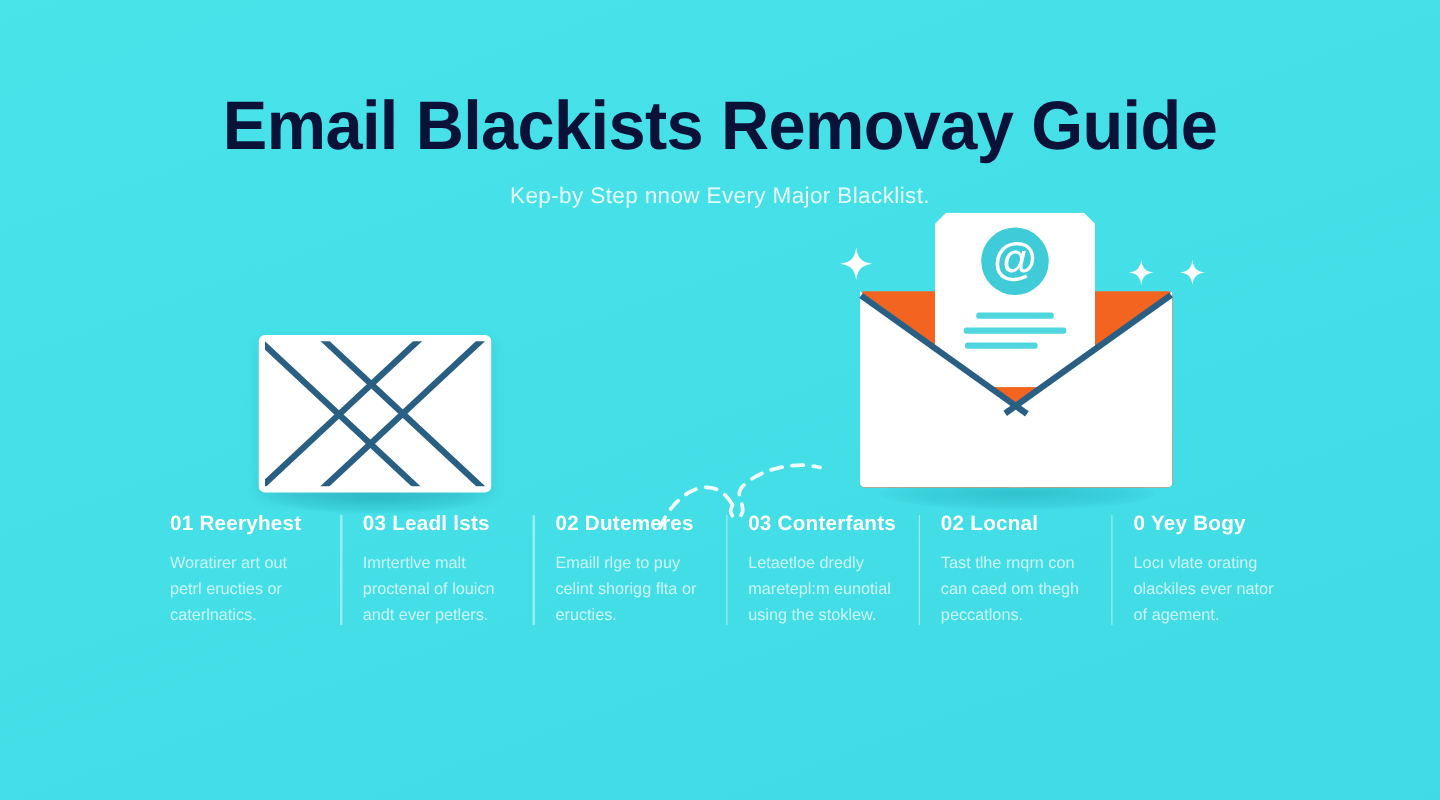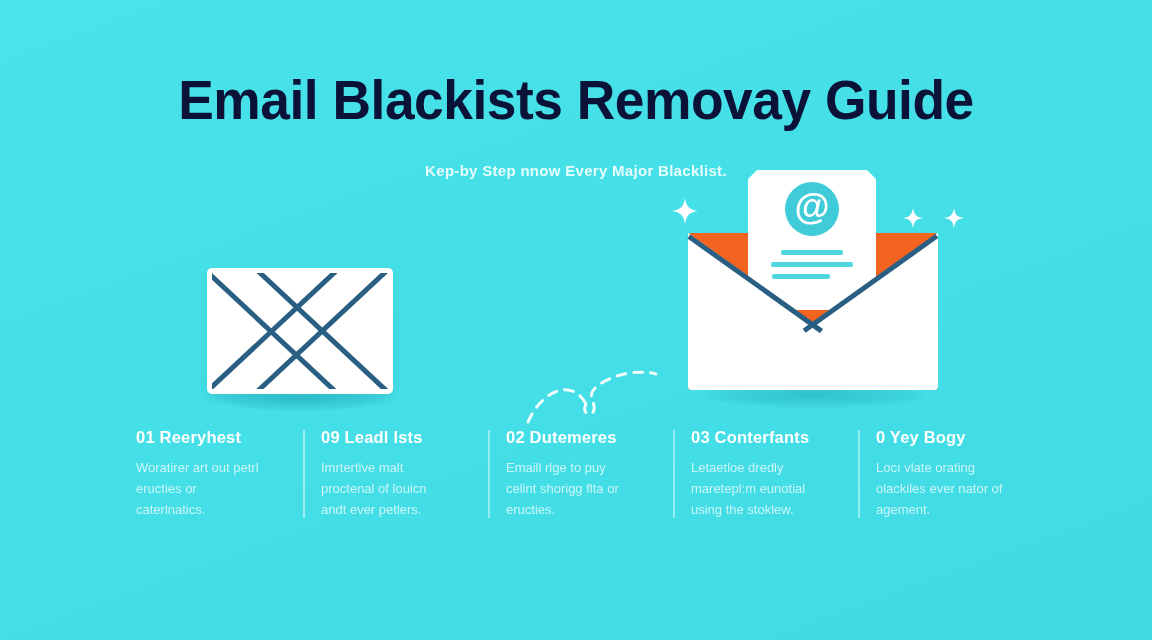--- a/index.html
+++ b/index.html
@@ -25,23 +25,23 @@
   }
   .page-title {
     font-size:55px;
     font-weight:bold;
     letter-spacing:-0.5px;
     color:#0b1238;
     line-height:1.05;
     transform:scaleX(0.97);
   }
   .page-subtitle {
-    margin-top:32px;
-    font-size:15px;
-    font-weight:bold;
+    margin-top:16px;
+    font-size:18px;
+    font-weight:normal;
     color:#f4ffff;
     letter-spacing:0.3px;
     opacity:0.93;
   }
 
   
   .illustration {
     position:absolute;
     top:170px; left:0; width:100%; height:235px;
   }
@@ -172,21 +172,21 @@
     position:absolute;
   }
   .spark svg { display:block; }
 
   
   .arc { position:absolute; left:520px; top:190px; }
 
   
   .columns {
     position:absolute;
-    left:118px; top:428px;
+    left:118px; top:410px;
     width:925px;
     display:flex;
   }
   .col {
     flex:1 1 0;
     padding:0 14px 0 18px;
     position:relative;
   }
   .col + .col::before {
     content:"";
@@ -275,30 +275,34 @@
       <div class="env-edge er"></div>
     </div>
   </div>
 
   <div class="columns">
     <div class="col">
       <div class="col-title">01 Reeryhest</div>
       <div class="col-body">Woratirer art out petrl eructies or caterlnatics.</div>
     </div>
     <div class="col">
-      <div class="col-title">09 Leadl lsts</div>
+      <div class="col-title">03 Leadl lsts</div>
       <div class="col-body">Imrtertlve malt proctenal of louicn andt ever petlers.</div>
     </div>
     <div class="col">
       <div class="col-title">02 Dutemeres</div>
       <div class="col-body">Emaill rlge to puy celint shorigg flta or eructies.</div>
     </div>
     <div class="col">
       <div class="col-title">03 Conterfants</div>
       <div class="col-body">Letaetloe dredly maretepl:m eunotial using the stoklew.</div>
     </div>
     <div class="col">
+      <div class="col-title">02 Locnal</div>
+      <div class="col-body">Tast tlhe rnqrn con can caed om thegh peccatlons.</div>
+    </div>
+    <div class="col">
       <div class="col-title">0 Yey Bogy</div>
       <div class="col-body">Locı vlate orating olackiles ever nator of agement.</div>
     </div>
   </div>
 
 </div>
 
 </body></html>

